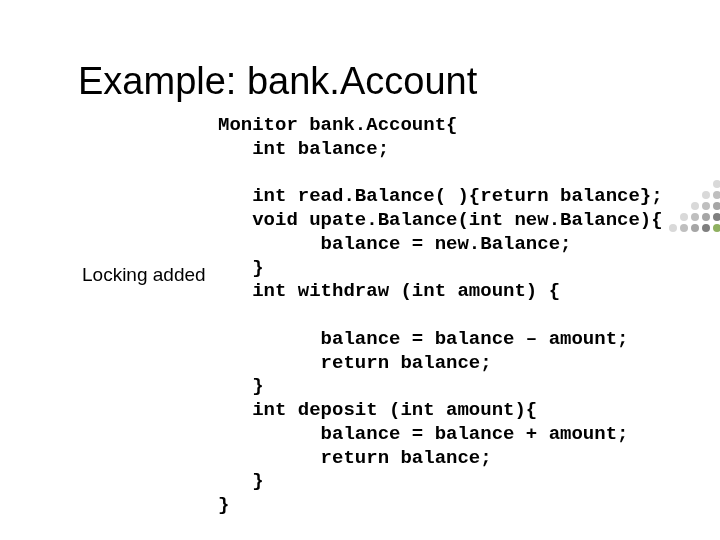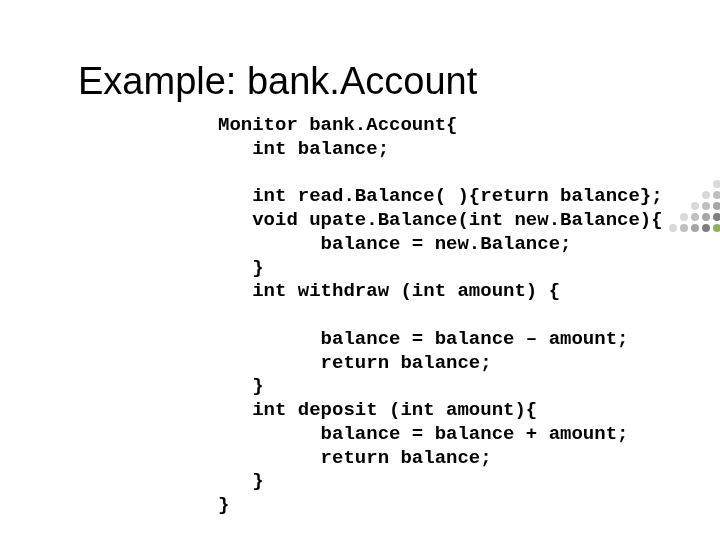--- a/index.html
+++ b/index.html
@@ -68,21 +68,21 @@
          balance = balance – amount;
          return balance;
    }
    int deposit (int amount){
          balance = balance + amount;
          return balance;
    }
 }</pre>
 
 <div class="annotation">
-  <br>
+  <span>Locking added</span><br>
 </div>
 
 <div class="dots-motif" id="motif">
     <div class="d" style="visibility: hidden;"></div>
     <div class="d" style="visibility: hidden;"></div>
     <div class="d" style="visibility: hidden;"></div>
     <div class="d" style="visibility: hidden;"></div>
     <div class="d" style="visibility: hidden;"></div>
     <div class="d" style="visibility: hidden;"></div>
     <div class="d" style="visibility: hidden;"></div>

